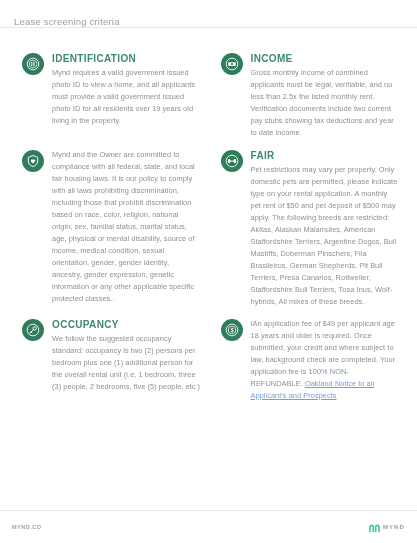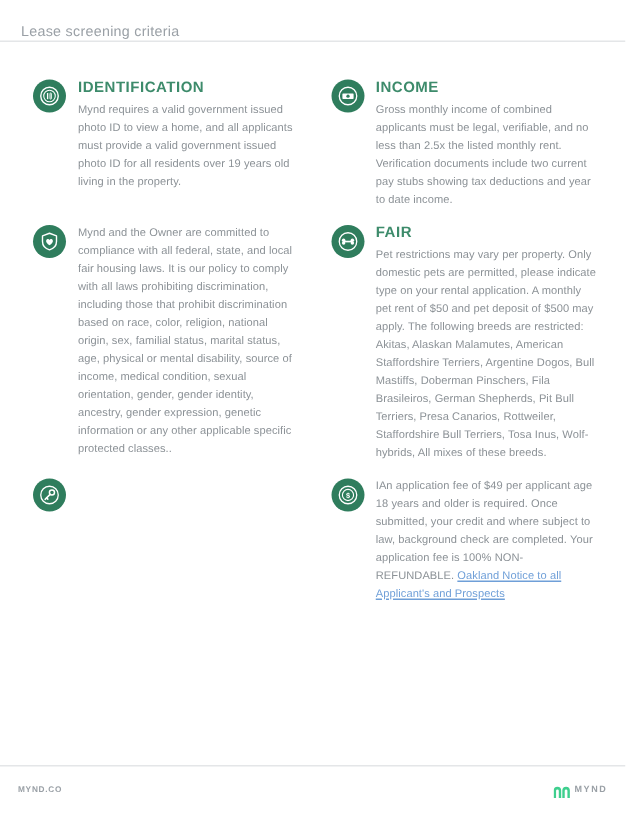--- a/index.html
+++ b/index.html
@@ -217,20 +217,24 @@
     <div class="criteria-col">
       <div class="criteria-item">
         <span class="criteria-icon">
           <svg width="14" height="14" viewBox="0 0 24 24">
             <circle cx="12" cy="12" r="10" fill="none" stroke="#ffffff" stroke-width="1.5"></circle>
             <circle cx="14.8" cy="9.2" r="2.9" fill="none" stroke="#ffffff" stroke-width="1.7"></circle>
             <path d="M12.7 11.3 L7 17" stroke="#ffffff" stroke-width="1.7" stroke-linecap="round"></path>
             <path d="M8.7 15.3 L10.1 16.7" stroke="#ffffff" stroke-width="1.7" stroke-linecap="round"></path>
           </svg>
         </span>
+        <div class="criteria-body">
+          <div class="criteria-title">OCCUPANCY</div>
+          <p class="criteria-text">We follow the suggested occupancy standard:  occupancy is two (2) persons per bedroom plus one (1) additional person for the overall rental unit (i.e, 1 bedroom, three (3) people, 2 bedrooms, five (5) people, etc.)</p>
+        </div>
       </div>
     </div>
 
     <div class="criteria-col">
       <div class="criteria-item">
         <span class="criteria-icon">
           <svg width="14" height="14" viewBox="0 0 24 24">
             <circle cx="12" cy="12" r="10" fill="none" stroke="#ffffff" stroke-width="1.5"></circle>
             <circle cx="12" cy="12" r="6.4" fill="none" stroke="#ffffff" stroke-width="1.3"></circle>
             <text x="12" y="15.4" text-anchor="middle" font-size="8.4" font-family="Liberation Sans, sans-serif" font-weight="bold" fill="#ffffff">$</text>

